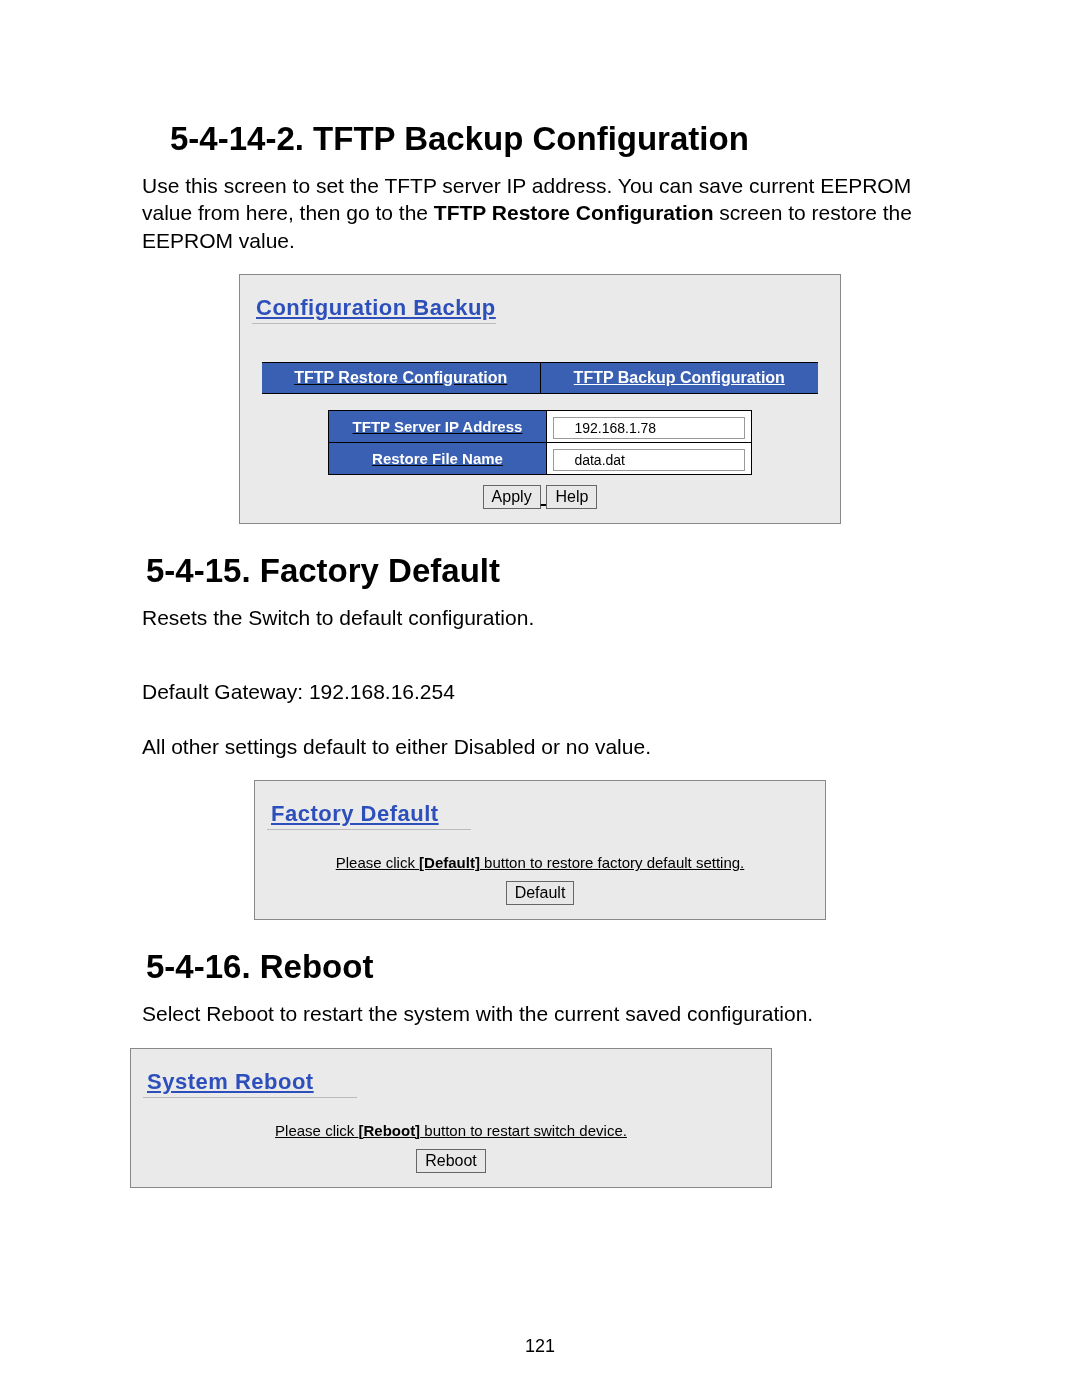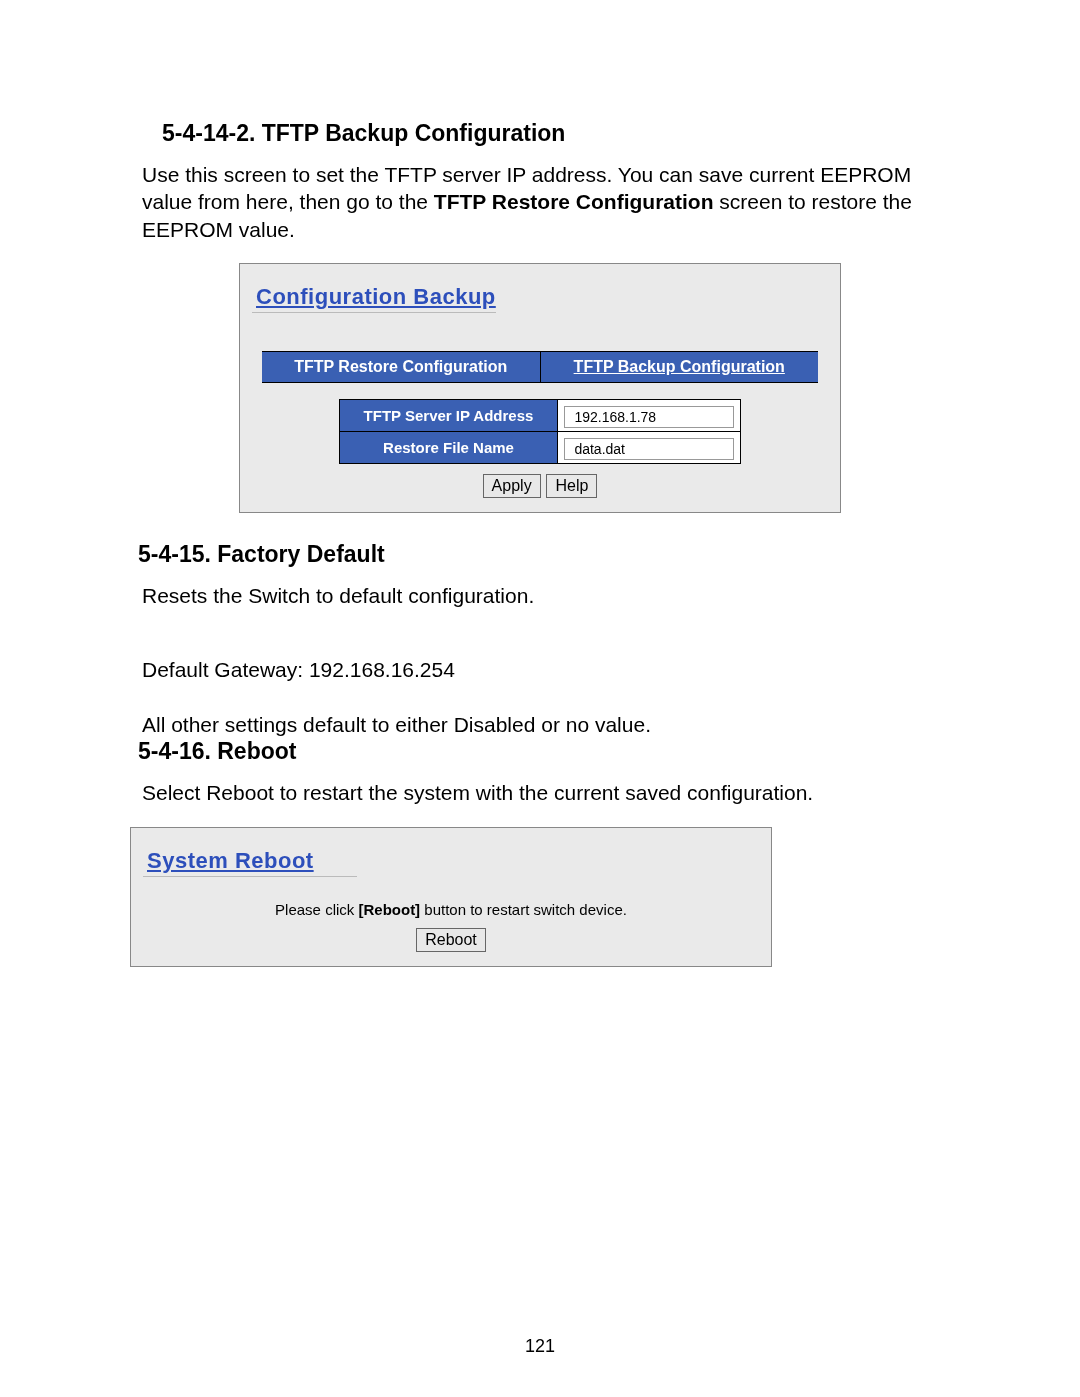--- a/index.html
+++ b/index.html
@@ -11,40 +11,40 @@
     color: #000;
   }
   .page {
     width: 1080px;
     min-height: 1397px;
     box-sizing: border-box;
     padding: 120px 130px 40px 130px;
     position: relative;
   }
   h2.heading {
-    font-size: 23px;
+    font-size: 33px;
     font-weight: bold;
-    margin: 0 0 14px 8px;
+    margin: 0 0 14px 16px;
   }
   h2.heading.indent {
     padding-left: 24px;
   }
   p.body {
     margin: 0 0 20px 12px;
     line-height: 1.3;
   }
   .b { font-weight: bold; }
 
   
   .panel {
     background: #eaeaea;
     border: 1px solid #888;
     margin: 20px auto 28px auto;
   }
-  .panel-inner { padding: 10px 12px 14px 12px; }
+  .panel-inner { padding: 10px 12px 14px 12px; text-decoration: underline; }
   .panel-title {
     font-family: "Arial Black", Arial, sans-serif;
     font-weight: 900;
     font-size: 22px;
     color: #2d4fbb;
     text-decoration: underline;
     letter-spacing: 0.5px;
     padding: 8px 0 2px 4px;
     border-bottom: 1px solid #bbb;
     margin-bottom: 6px;
@@ -94,21 +94,21 @@
   table.form td {
     background: #fff;
     border: 1px solid #000;
     padding: 3px 6px;
     width: 160px;
   }
   table.form input[type=text] {
     width: 150px;
     border: 1px solid #999;
     font-size: 14px;
-    padding: 2px 9px;
+    padding: 2px 20px;
     background: #fff;
     font-family: Arial, sans-serif;
   }
   .btnrow { text-align: center; margin-top: 8px; }
   .btn {
     font-size: 16px;
     font-family: Arial, sans-serif;
     background: #e8e8e8;
     border: 1px solid #666;
     padding: 2px 8px;
@@ -177,20 +177,33 @@
 
   <h2 class="heading">5-4-15. Factory Default</h2>
   <p class="body">Resets the Switch to default configuration.</p>
   <p class="body" style="margin-bottom:0">
     <br>
     <span>Default Gateway: 192.168.16.254</span><br>
     <br>
     <span>All other settings default to either Disabled or no value.</span>
   </p>
 
+  <div class="panel factory">
+    <div class="panel-inner">
+      <div class="panel-title-wrap">
+        <span class="panel-title" style="min-width:200px">Factory Default</span>
+      </div>
+      <div class="instr">
+        <span>Please click </span><span class="b">[Default]</span><span> button to restore factory default setting.</span>
+      </div>
+      <div class="btnrow">
+        <button class="btn">Default</button>
+      </div>
+    </div>
+  </div>
 
   <h2 class="heading">5-4-16. Reboot</h2>
   <p class="body">Select Reboot to restart the system with the current saved configuration.</p>
 
   <div class="panel reboot">
     <div class="panel-inner">
       <div class="panel-title-wrap">
         <span class="panel-title" style="min-width:210px">System Reboot</span>
       </div>
       <div class="instr">

